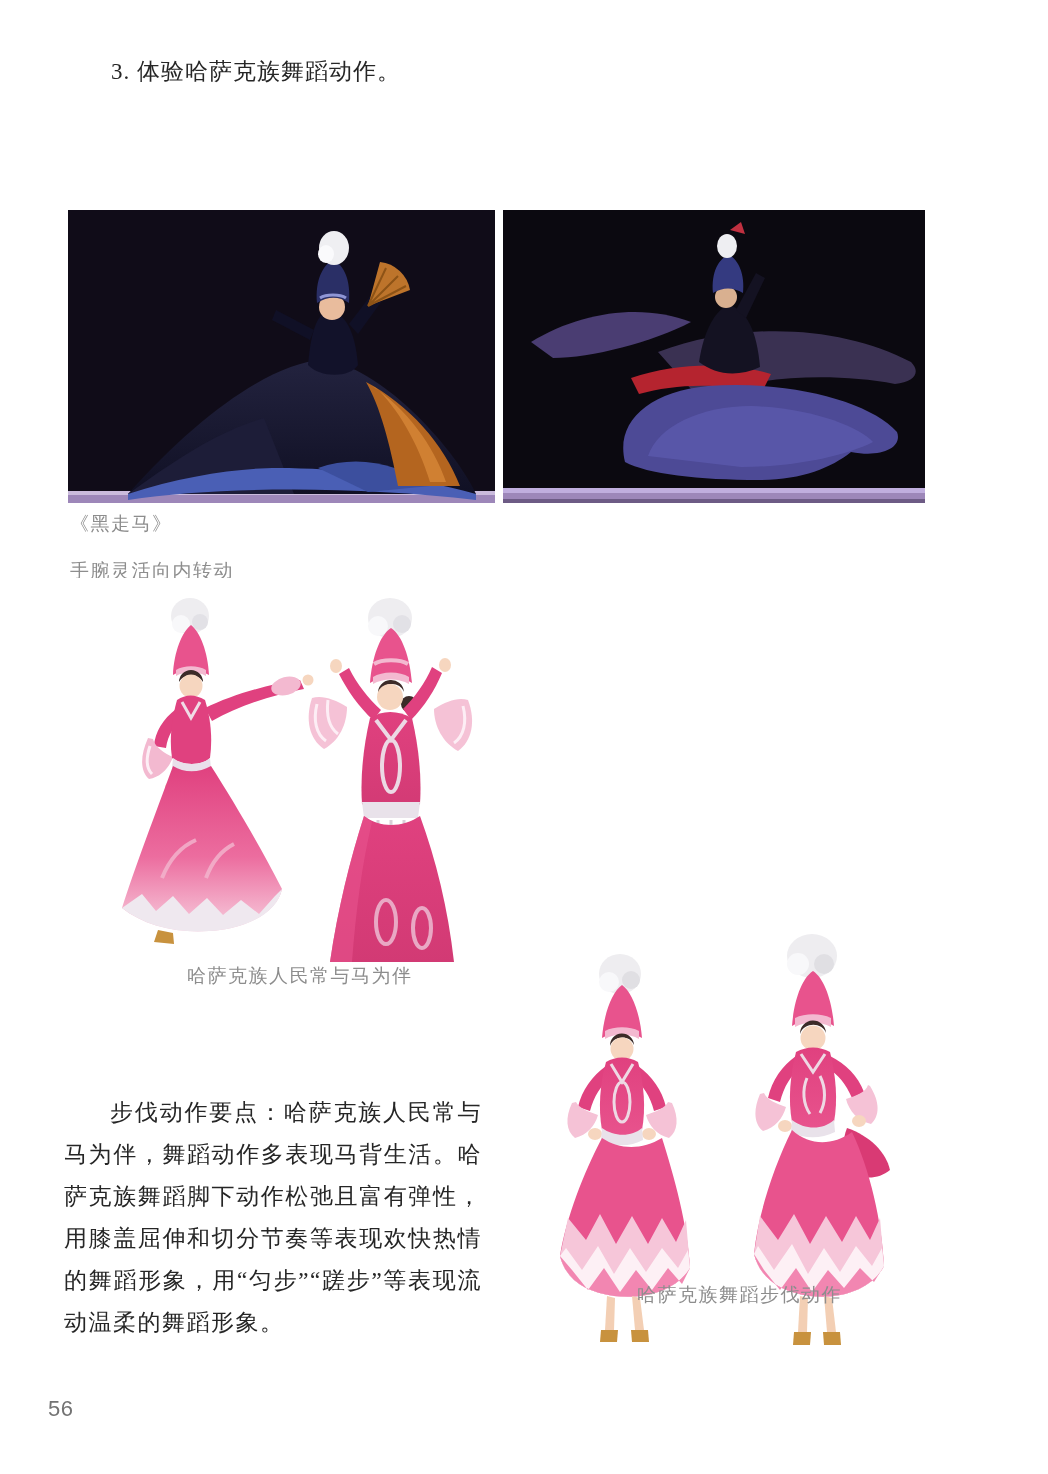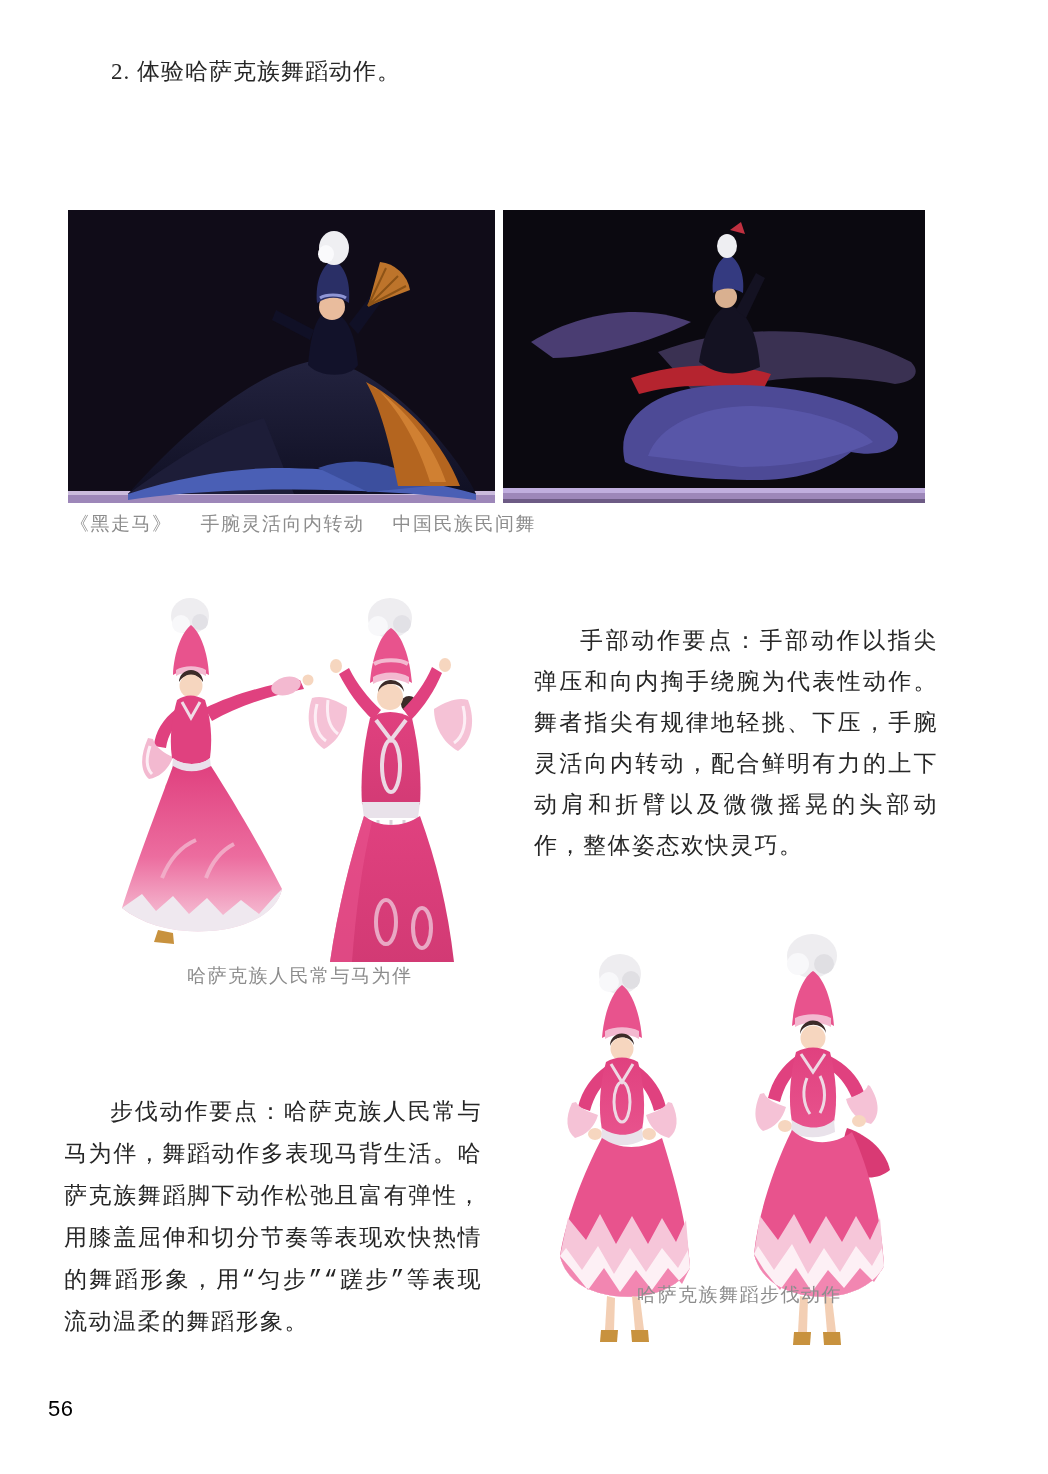--- a/index.html
+++ b/index.html
@@ -11,49 +11,49 @@
   .heading {
     position:absolute; left:65px; top:56px; width:880px;
     font-size:23px; font-weight:400; text-indent:2em; letter-spacing:1px;
   }
   .para {
     position:absolute; font-size:23px; line-height:42px;
     text-indent:2em; text-align:justify; letter-spacing:1.5px;
   }
   .intro    { left:65px;  top:100px;  width:874px; }
   .hand-para{ left:534px; top:620px;  width:404px; line-height:41px; }
-  .step-para{ left:64px;  top:1092px; width:418px; line-height:42px;font-family:Liberation Mono, monospace; }
+  .step-para{ left:64px;  top:1092px; width:418px; line-height:42px; }
 
   .photo-row { position:absolute; left:68px; top:210px; display:flex; gap:8px; }
   figure { line-height:0; }
   figure svg { display:block; }
 
   .caption {
     position:absolute; font-family:"Liberation Sans","DejaVu Sans",sans-serif;
-    font-size:19px; color:#8d8d8d; letter-spacing:1.5px; line-height:1;
+    font-size:19px; color:#8d8d8d; letter-spacing:1.5px; line-height:1;flex-direction:column;
   }
   .stage-caption { left:70px;  top:514px; display:flex; gap:28px; }
   .hand-caption  { left:187px; top:966px; }
   .step-caption  { left:637px; top:1285px; }
 
   .hand-photo { position:absolute; left:70px;  top:578px; }
   .step-photo { position:absolute; left:502px; top:918px; }
 
   .page-number {
     position:absolute; left:48px; top:1396px;
     font-family:"Liberation Sans","DejaVu Sans",sans-serif;
-    font-size:22px; color:#000000; letter-spacing:0.5px;
+    font-size:22px; color:#737373; letter-spacing:0.5px;
   }
 </style>
 </head>
 <body>
 
 <div class="page">
 
-  <h2 class="heading">2. 体验哈萨克族舞蹈动作。</h2>
+  <h2 class="heading">3. 体验哈萨克族舞蹈动作。</h2>
 
 
   <div class="photo-row">
 
     <figure>
       <svg width="427" height="293" viewBox="0 0 427 293">
         <defs>
           <linearGradient id="gA1" x1="0" y1="0" x2="0" y2="1">
             <stop offset="0" stop-color="#23233f"></stop>
               <stop offset="1" stop-color="#101024"></stop>
@@ -194,21 +194,20 @@
         <path d="M292 224 L 350 224 L 348 240 L 294 240 Z" fill="#e9e2ea"></path>
         <path d="M298 242 L 298 262 M308 242 L 308 268 M321 242 L 321 272 M334 242 L 334 268 M344 242 L 344 262" stroke="#d9cfd8" stroke-width="3"></path>
         <path d="M294 238 C 280 282 268 330 260 384 L 384 384 C 378 330 366 282 350 238 C 332 250 310 250 294 238 Z" fill="url(#gC2)"></path>
         <path d="M294 238 C 280 282 268 330 260 384 L 282 384 C 286 332 292 286 302 244 Z" fill="#e8538d" opacity="0.6"></path>
         <ellipse cx="316" cy="344" rx="10" ry="22" fill="none" stroke="#e9a8c4" stroke-width="4"></ellipse>
         <ellipse cx="352" cy="350" rx="9" ry="20" fill="none" stroke="#e9a8c4" stroke-width="4"></ellipse>
       </g>
     </svg>
   </figure>
 
-  <p class="para hand-para">手部动作要点：手部动作以指尖弹压和向内掏手绕腕为代表性动作。舞者指尖有规律地轻挑、下压，手腕灵活向内转动，配合鲜明有力的上下动肩和折臂以及微微摇晃的头部动作，整体姿态欢快灵巧。</p>
 
   <div class="caption hand-caption">哈萨克族人民常与马为伴</div>
 
   <p class="para step-para">步伐动作要点：哈萨克族人民常与马为伴，舞蹈动作多表现马背生活。哈萨克族舞蹈脚下动作松弛且富有弹性，用膝盖屈伸和切分节奏等表现欢快热情的舞蹈形象，用“匀步”“蹉步”等表现流动温柔的舞蹈形象。</p>
 
   <figure class="step-photo">
     <svg width="443" height="434" viewBox="0 0 443 434">
       <defs>
         <linearGradient id="gD1" x1="0" y1="0" x2="0" y2="1">
           <stop offset="0" stop-color="#e0417f"></stop>

